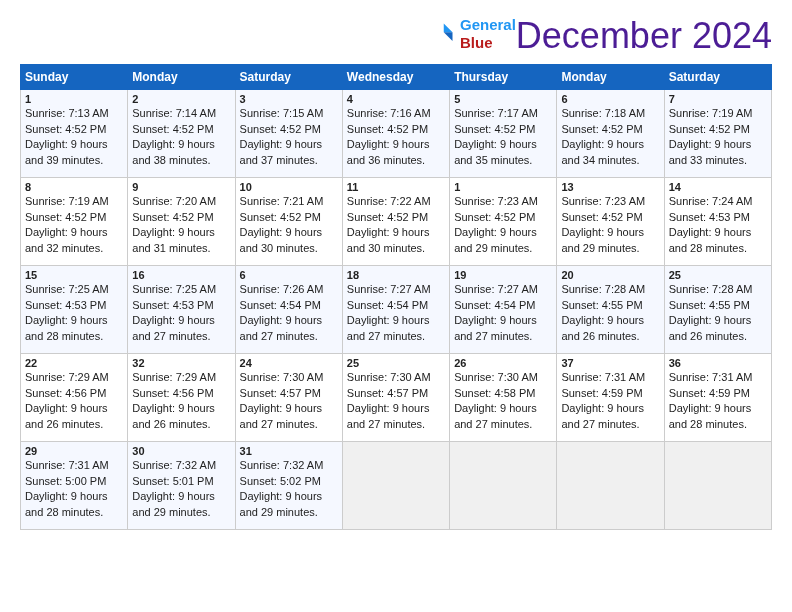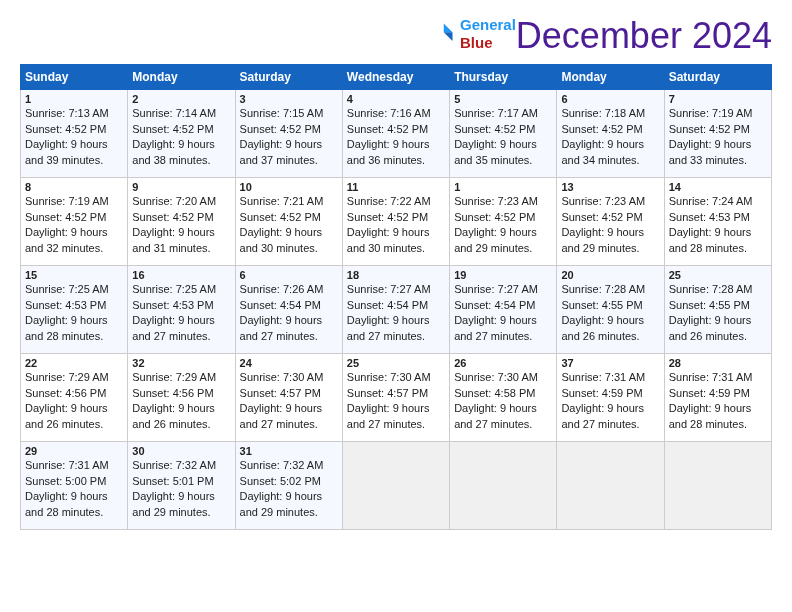--- a/index.html
+++ b/index.html
@@ -247,21 +247,21 @@
             </td>
             <td>
               <span class="day-num">26</span>
               <div class="day-info">Sunrise: 7:30 AM<br>Sunset: 4:58 PM<br>Daylight: 9 hours and 27 minutes.</div>
             </td>
             <td>
               <span class="day-num">37</span>
               <div class="day-info">Sunrise: 7:31 AM<br>Sunset: 4:59 PM<br>Daylight: 9 hours and 27 minutes.</div>
             </td>
             <td>
-              <span class="day-num">28</span>
+              <span class="day-num">36</span>
               <div class="day-info">Sunrise: 7:31 AM<br>Sunset: 4:59 PM<br>Daylight: 9 hours and 28 minutes.</div>
             </td>
           </tr>
           <tr>
             <td>
               <span class="day-num">29</span>
               <div class="day-info">Sunrise: 7:31 AM<br>Sunset: 5:00 PM<br>Daylight: 9 hours and 28 minutes.</div>
             </td>
             <td>
               <span class="day-num">30</span>

